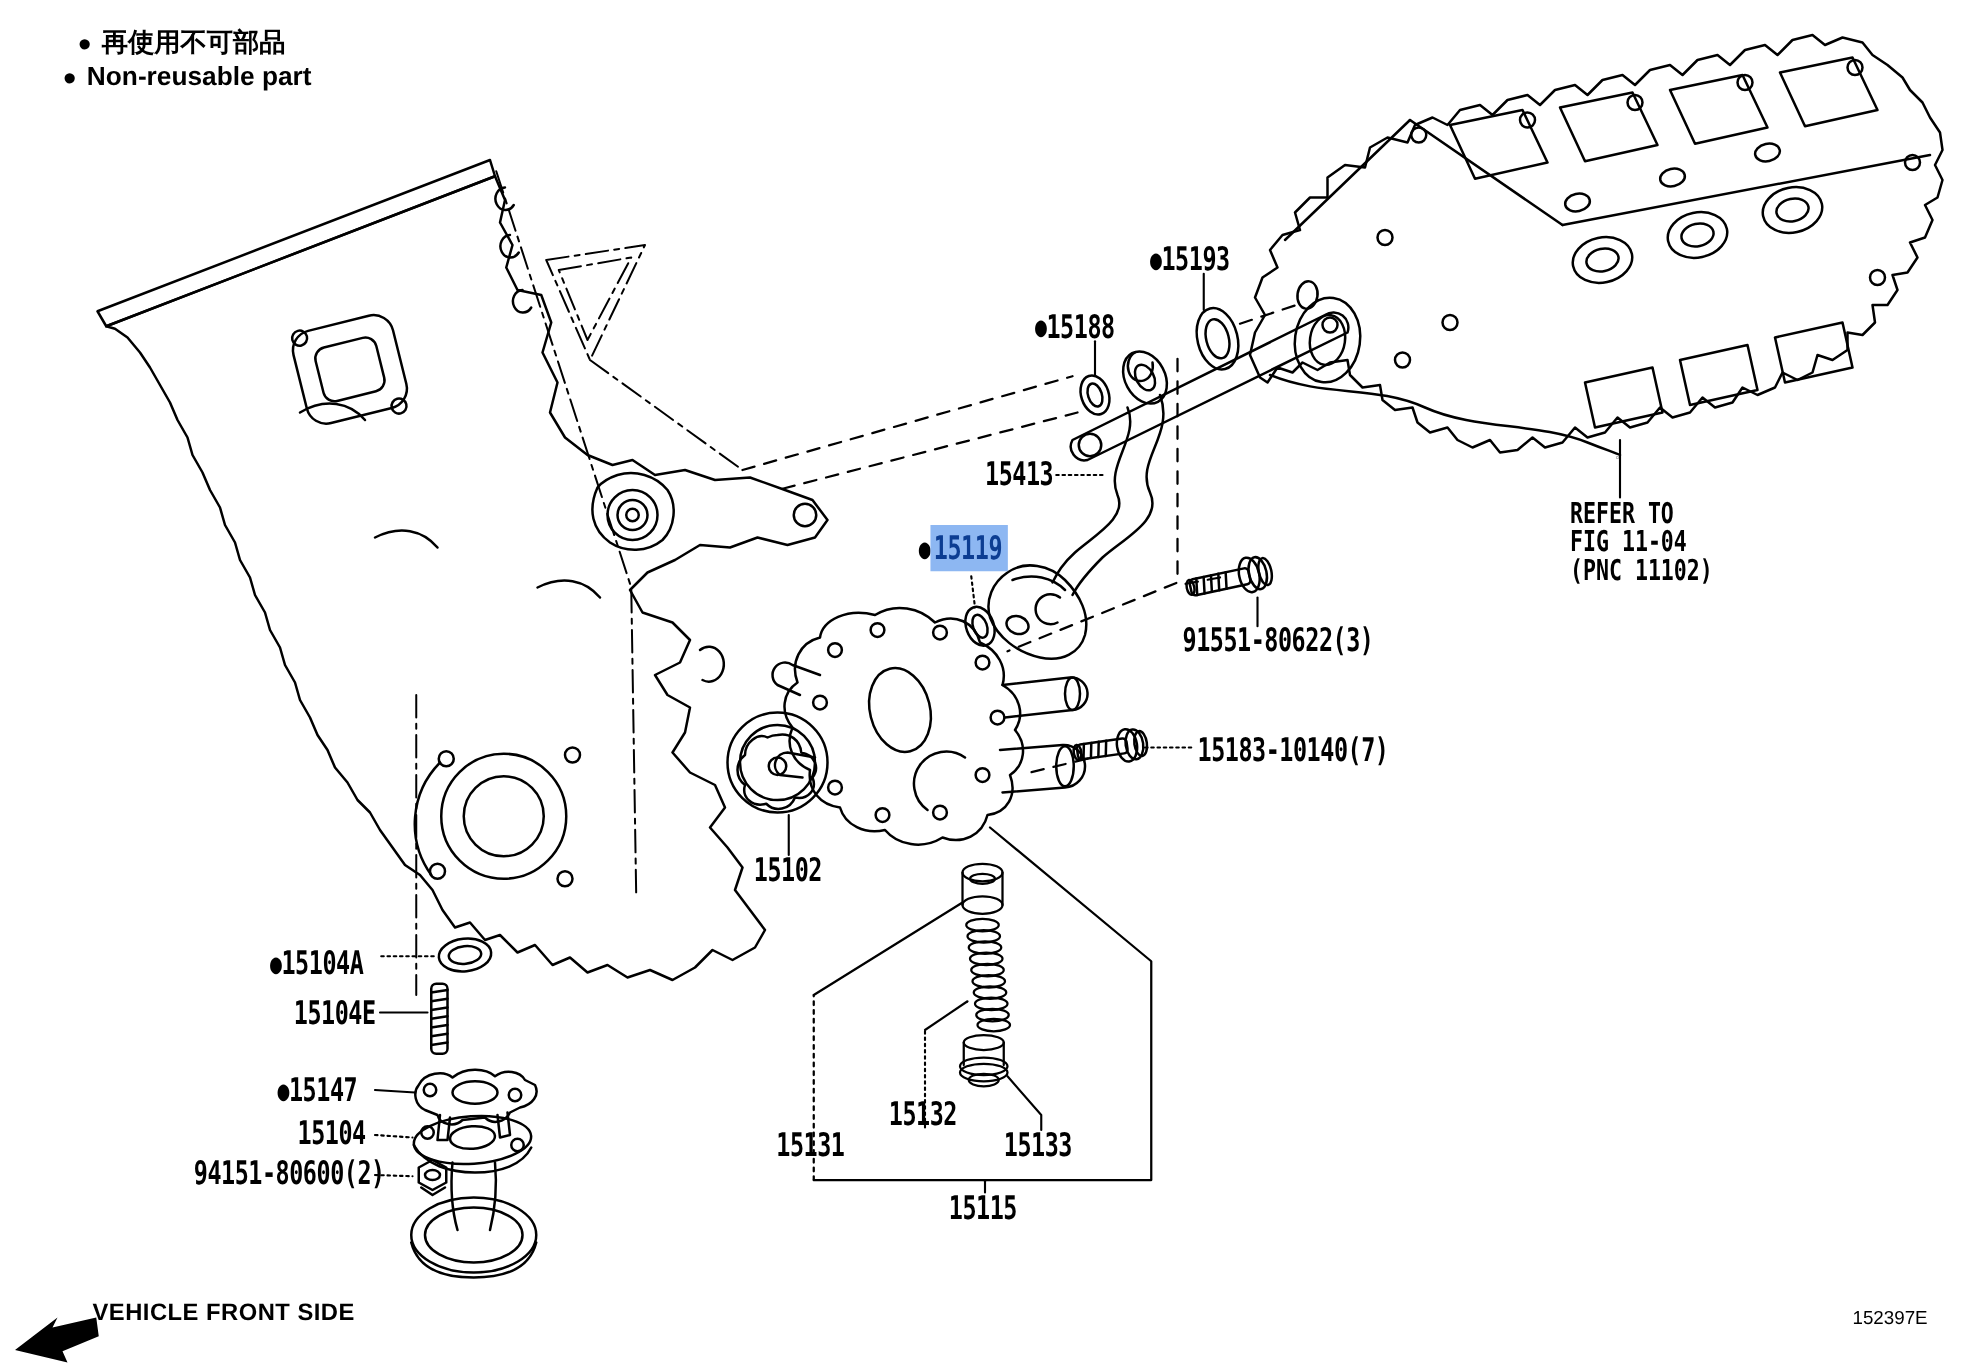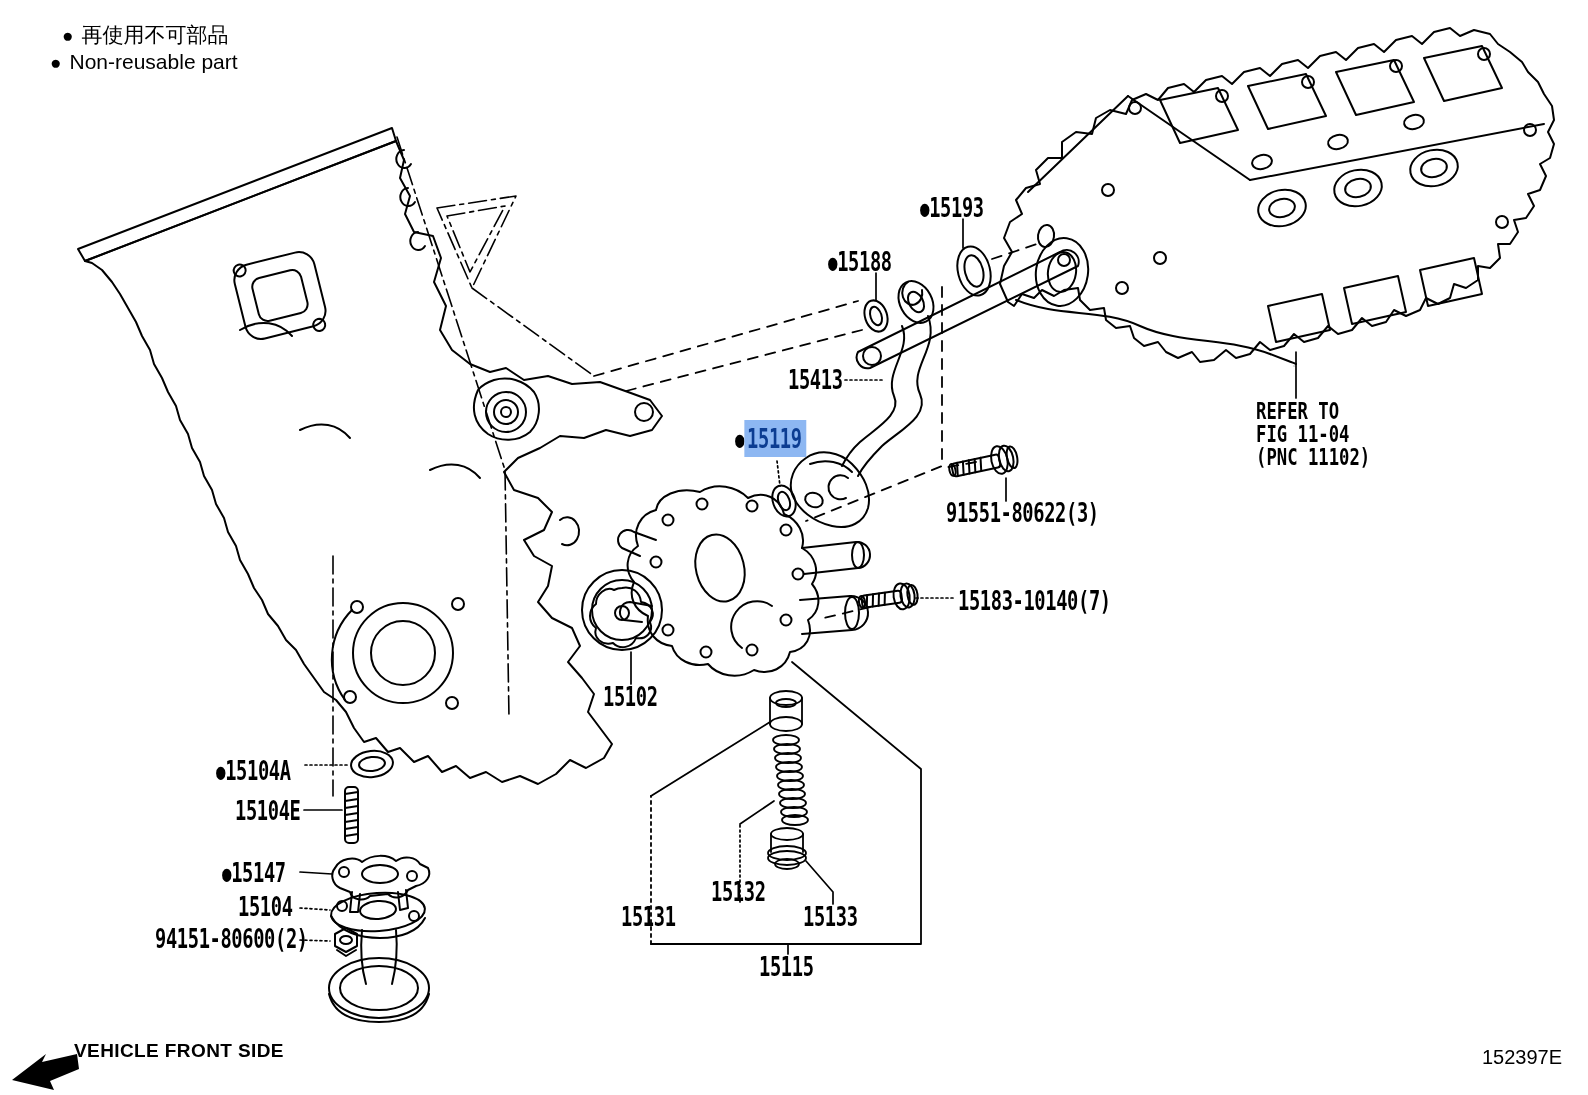--- a/index.html
+++ b/index.html
@@ -7,25 +7,25 @@
           font-family:"Liberation Sans",sans-serif;}
   svg.art{position:absolute;left:0;top:0;}
   svg.art *{vector-effect:non-scaling-stroke;}
   .plabel{position:absolute;font-family:"DejaVu Sans Mono",monospace;font-weight:700;
           font-size:26px;line-height:1;letter-spacing:-.5px;color:#000;white-space:nowrap;
           transform:scaleX(.72);transform-origin:0 0;}
   .plabel .blt{font-size:22px;vertical-align:1px;}
   .hl{background:var(--hl-bg,#8db7f2);color:var(--hl-text,#0c3d92);padding:4px 6px 3px 4px;}
   .note{position:absolute;font-family:"DejaVu Sans Mono",monospace;font-weight:700;font-size:23px;
         line-height:23px;color:#000;white-space:nowrap;transform:scaleX(.75);transform-origin:0 0;}
-  .legend-row{position:absolute;font-weight:400;font-size:21px;line-height:1;color:#000;white-space:nowrap;}
+  .legend-row{position:absolute;font-weight:700;font-size:21px;line-height:1;color:#000;white-space:nowrap;}
   .legend-row .blt{font-size:19px;margin-right:8px;}
   .vfs-jp{position:absolute;font-weight:700;font-size:21px;color:#000;white-space:nowrap;}
   .vfs-en{position:absolute;font-weight:700;font-size:19px;letter-spacing:.4px;color:#000;white-space:nowrap;text-align:right;}
-  .fig-code{position:absolute;font-weight:400;font-size:20px;color:#000;white-space:nowrap;}
+  .fig-code{position:absolute;font-weight:400;font-size:15px;color:#000;white-space:nowrap;}
 </style>
 </head>
 <body>
 
 <div id="canvas">
 
 <svg class="art" width="1588" height="1095" viewBox="0 0 1588 1095" fill="none" stroke="#000" stroke-width="2" stroke-linecap="round" stroke-linejoin="round">
 
   <g>
     <path d="M78,249 L392,128 L396,141 L85,261 Z"></path>

